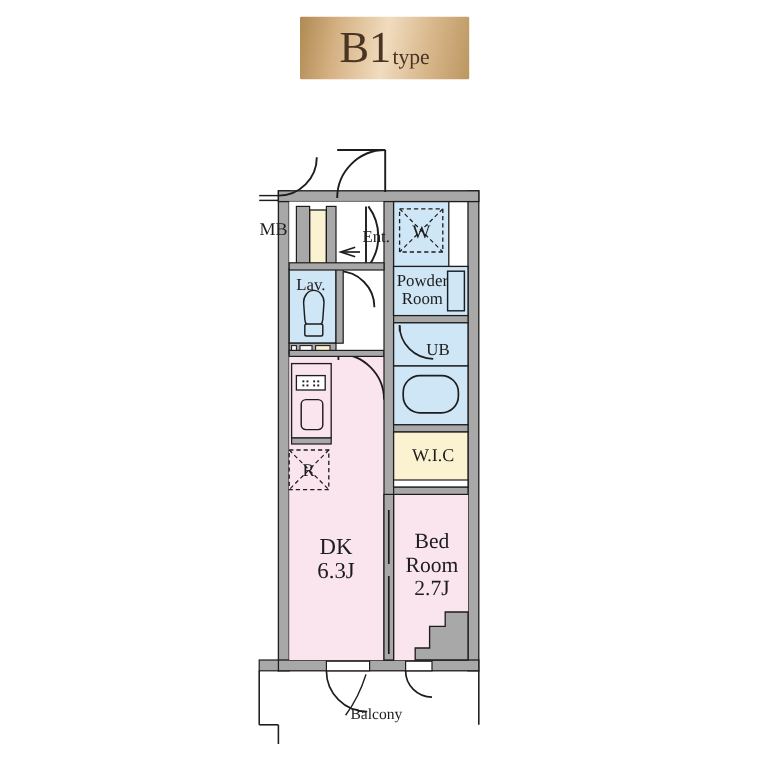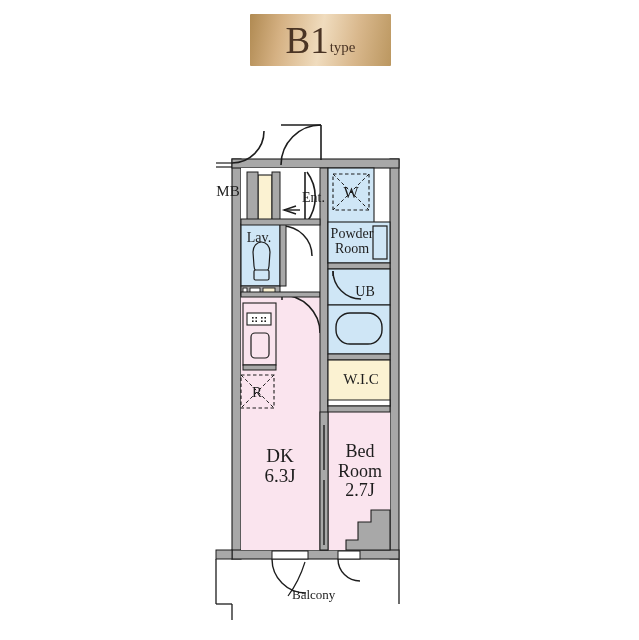--- a/index.html
+++ b/index.html
@@ -20,21 +20,21 @@
     position:absolute;left:250px;top:14px;width:141px;height:52px;
     background:linear-gradient(100deg,#b08a52 0%,#d5b183 22%,#f0dcbe 50%,#d9b88d 74%,#bb9760 100%);
     border-radius:1px;
     display:flex;align-items:center;justify-content:center;
   }
   .type-badge .t-main{
     font-size:37px;color:#4a3424;line-height:1;letter-spacing:0px;
     font-family:"Liberation Serif", serif;
   }
   .type-badge .t-sub{
-    font-size:15px;color:#4a3424;margin-left:1px;margin-top:14px;
+    font-size:18px;color:#4a3424;margin-left:1px;margin-top:14px;
     font-family:"Liberation Serif", serif;
   }
   .area-line{
     position:absolute;left:0;top:72px;width:639px;text-align:center;
     font-size:31px;color:#8a6e58;font-family:"Liberation Serif", serif;
     letter-spacing:0px;
   }
   .area-line .sup{font-size:13px;vertical-align:super;}
 
   

